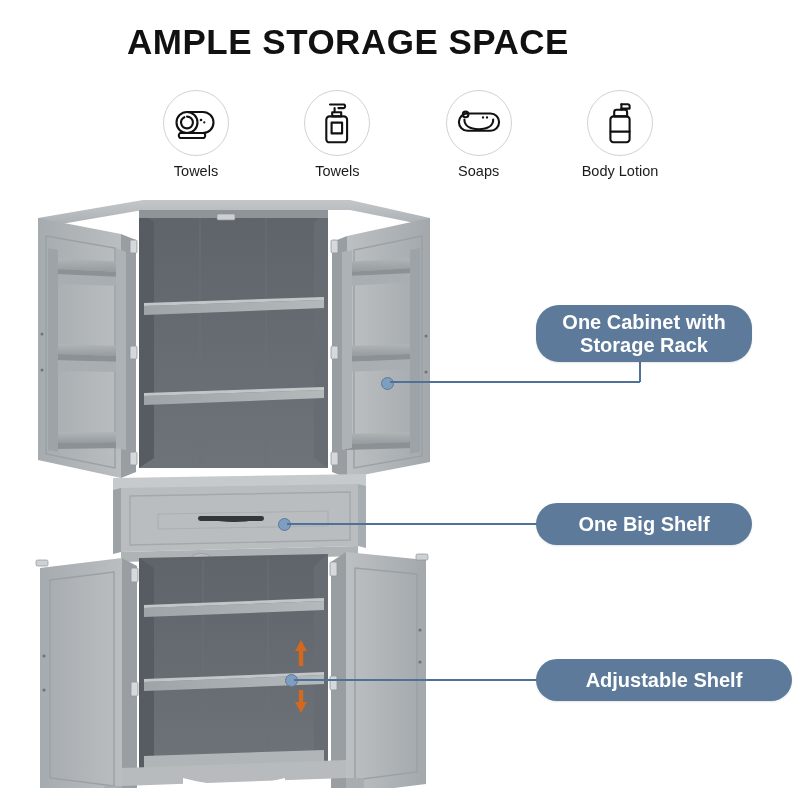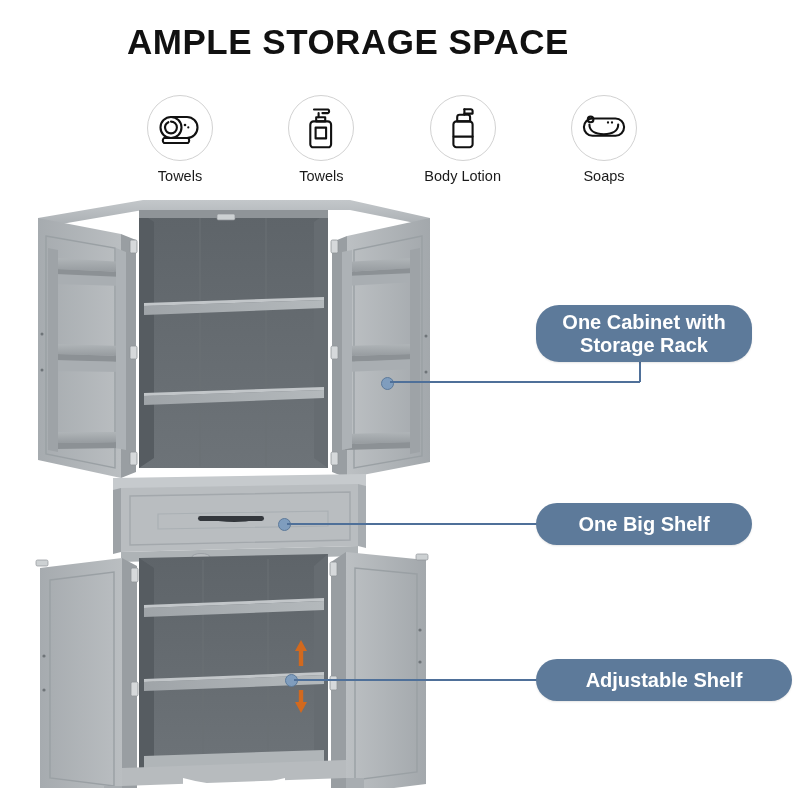--- a/index.html
+++ b/index.html
@@ -18,22 +18,22 @@
     text-align:center;
     font-size:35px;
     font-weight:bold;
     letter-spacing:0.5px;
     color:#111111;
     font-family:"Liberation Sans", sans-serif;
   }
 
   
   .icon-row{
-    position:absolute;left:132px;top:84px;width:520px;height:100px;
-    display:flex;justify-content:space-between;align-items:flex-end;
+    position:absolute;left:148px;top:84px;width:520px;height:100px;
+    display:flex;justify-content:space-between;align-items:center;
   }
   .icon-item{width:96px;display:flex;flex-direction:column;align-items:center;}
   .icon-circle{
     width:64px;height:64px;border-radius:50%;
     border:1.6px solid #d2d2d2;
     background:#ffffff;
     display:flex;align-items:center;justify-content:center;
   }
   .icon-label{
     margin-top:7px;
@@ -113,51 +113,51 @@
             </g>
           </svg>
         </span>
       </div>
       <div class="icon-label">Towels</div>
     </div>
 
     <div class="icon-item">
       <div class="icon-circle">
         <span>
+          <svg width="46" height="34" viewBox="0 0 46 34">
+            <g fill="none" stroke="#111" stroke-width="2.1" stroke-linecap="round" stroke-linejoin="round">
+              <path d="M11.5 7.5 h23 a8.6 8.6 0 0 1 0 17.2 h-23 a8.6 8.6 0 0 1 0 -17.2 z"></path>
+              <path d="M8.4 13.6 c0 6.2 5.6 9.6 14.4 9.6 c8.8 0 14.4 -3.4 14.4 -9.6"></path>
+              <circle cx="9.6" cy="8.4" r="2.8"></circle>
+            </g>
+            <circle cx="27" cy="11.5" r="1.15" fill="#111"></circle>
+            <circle cx="31" cy="11.5" r="1.15" fill="#111"></circle>
+          </svg>
+        </span>
+      </div>
+      <div class="icon-label">Soaps</div>
+    </div>
+
+    <div class="icon-item">
+      <div class="icon-circle">
+        <span>
           <svg width="36" height="46" viewBox="0 0 36 46">
             <g fill="none" stroke="#111" stroke-width="2.1" stroke-linecap="round" stroke-linejoin="round">
               <path d="M19.4 4.2 h6.4 a1.8 1.8 0 0 1 1.8 1.8 v2.6 h-8.2"></path>
               <path d="M19.4 4.2 v5.6"></path>
               <path d="M14.6 9.8 h8.1 a2.4 2.4 0 0 1 2.4 2.4 v4.2 h-12.9 v-4.2 a2.4 2.4 0 0 1 2.4 -2.4 z"></path>
               <path d="M11.6 16.4 h12.8 a3.2 3.2 0 0 1 3.2 3.2 v19.6 a3 3 0 0 1 -3 3 H11.4 a3 3 0 0 1 -3 -3 V19.6 a3.2 3.2 0 0 1 3.2 -3.2 z"></path>
               <path d="M8.6 31.6 h19"></path>
             </g>
           </svg>
         </span>
       </div>
       <div class="icon-label">Body Lotion</div>
     </div>
 
-    <div class="icon-item">
-      <div class="icon-circle">
-        <span>
-          <svg width="46" height="34" viewBox="0 0 46 34">
-            <g fill="none" stroke="#111" stroke-width="2.1" stroke-linecap="round" stroke-linejoin="round">
-              <path d="M11.5 7.5 h23 a8.6 8.6 0 0 1 0 17.2 h-23 a8.6 8.6 0 0 1 0 -17.2 z"></path>
-              <path d="M8.4 13.6 c0 6.2 5.6 9.6 14.4 9.6 c8.8 0 14.4 -3.4 14.4 -9.6"></path>
-              <circle cx="9.6" cy="8.4" r="2.8"></circle>
-            </g>
-            <circle cx="27" cy="11.5" r="1.15" fill="#111"></circle>
-            <circle cx="31" cy="11.5" r="1.15" fill="#111"></circle>
-          </svg>
-        </span>
-      </div>
-      <div class="icon-label">Soaps</div>
-    </div>
-
 
   </div>
 
   <div id="cabinet">
     <svg width="430" height="592" viewBox="0 0 430 592">
       <defs>
         <linearGradient id="gTop" x1="0" y1="0" x2="0" y2="1">
           <stop offset="0" stop-color="#c3c7ca"></stop>
             <stop offset="1" stop-color="#a8adb1"></stop>
         </linearGradient>

